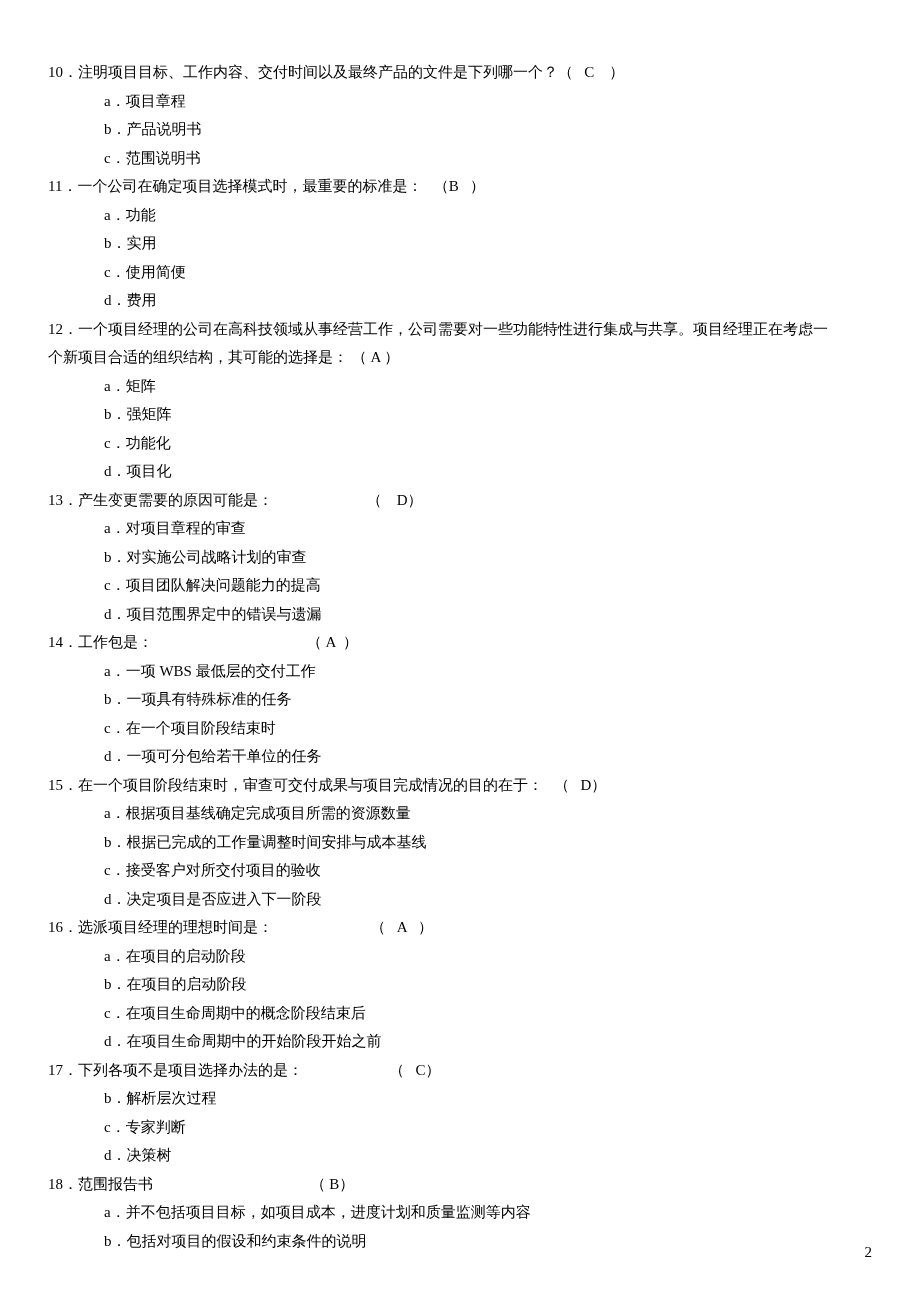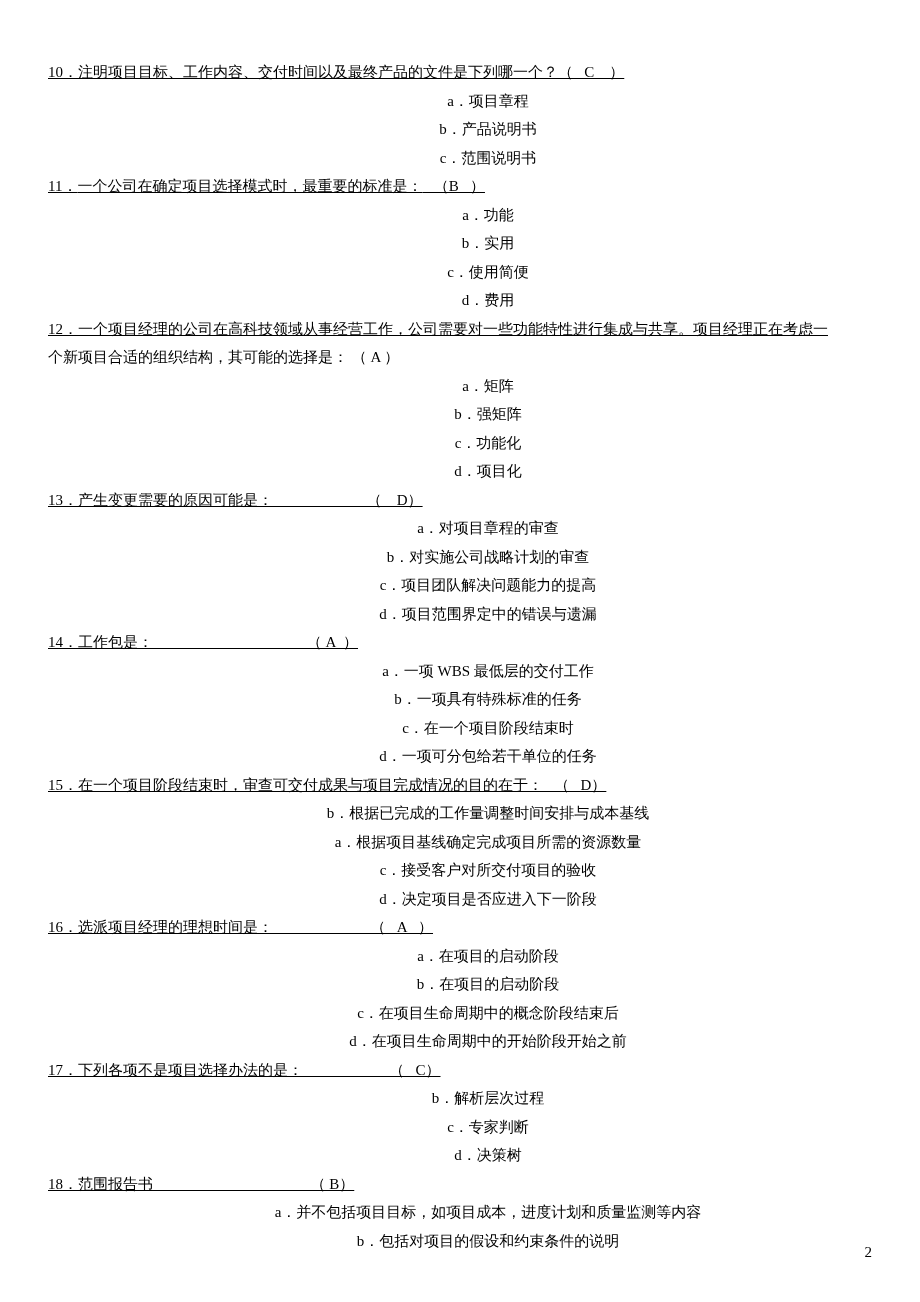--- a/index.html
+++ b/index.html
@@ -13,35 +13,33 @@
       color: #000;
       padding: 58px 48px 40px 48px;
       position: relative;
     }
     .question {
       margin: 0;
     }
     .q-stem {
       display: block;
       text-indent: 0;
-      text-decoration: underline;
     }
     .q-stem .num {
       display: inline;
     }
     .q-stem .text {
       display: inline;
     }
     .q-stem .ans {
       display: inline;
       white-space: pre;
     }
     .options {
       padding-left: 56px;
-      text-align: center;
     }
     .opt {
       display: block;
     }
     .page-num {
       position: absolute;
       right: 48px;
       bottom: 36px;
       font-size: 15px;
     }
@@ -114,22 +112,22 @@
       <span class="opt">c．在一个项目阶段结束时</span>
       <span class="opt">d．一项可分包给若干单位的任务</span>
     </div>
   </div>
 
   <div class="question">
     <span class="q-stem">
       <span class="num">15．</span><span class="text">在一个项目阶段结束时，审查可交付成果与项目完成情况的目的在于：</span><span class="ans">   （   D）</span>
     </span>
     <div class="options">
+      <span class="opt">a．根据项目基线确定完成项目所需的资源数量</span>
       <span class="opt">b．根据已完成的工作量调整时间安排与成本基线</span>
-      <span class="opt">a．根据项目基线确定完成项目所需的资源数量</span>
       <span class="opt">c．接受客户对所交付项目的验收</span>
       <span class="opt">d．决定项目是否应进入下一阶段</span>
     </div>
   </div>
 
   <div class="question">
     <span class="q-stem">
       <span class="num">16．</span><span class="text">选派项目经理的理想时间是：</span><span class="ans">                          （   A   ）</span>
     </span>
     <div class="options">

